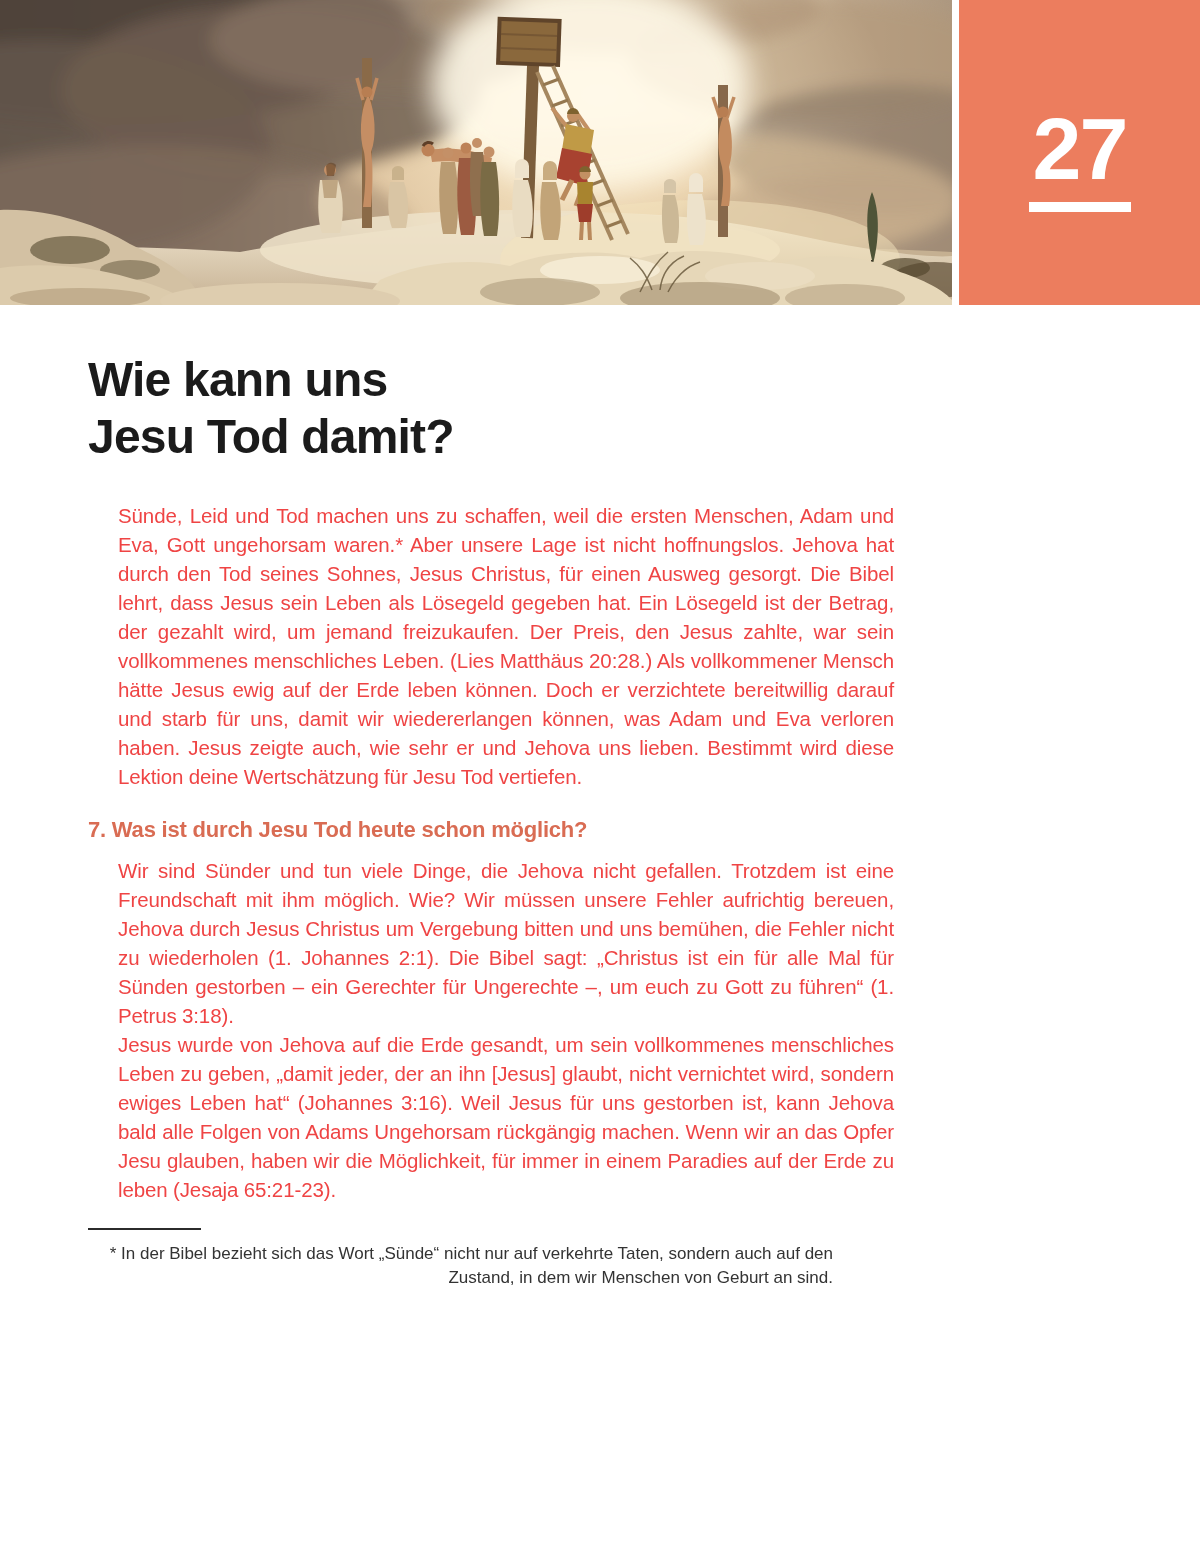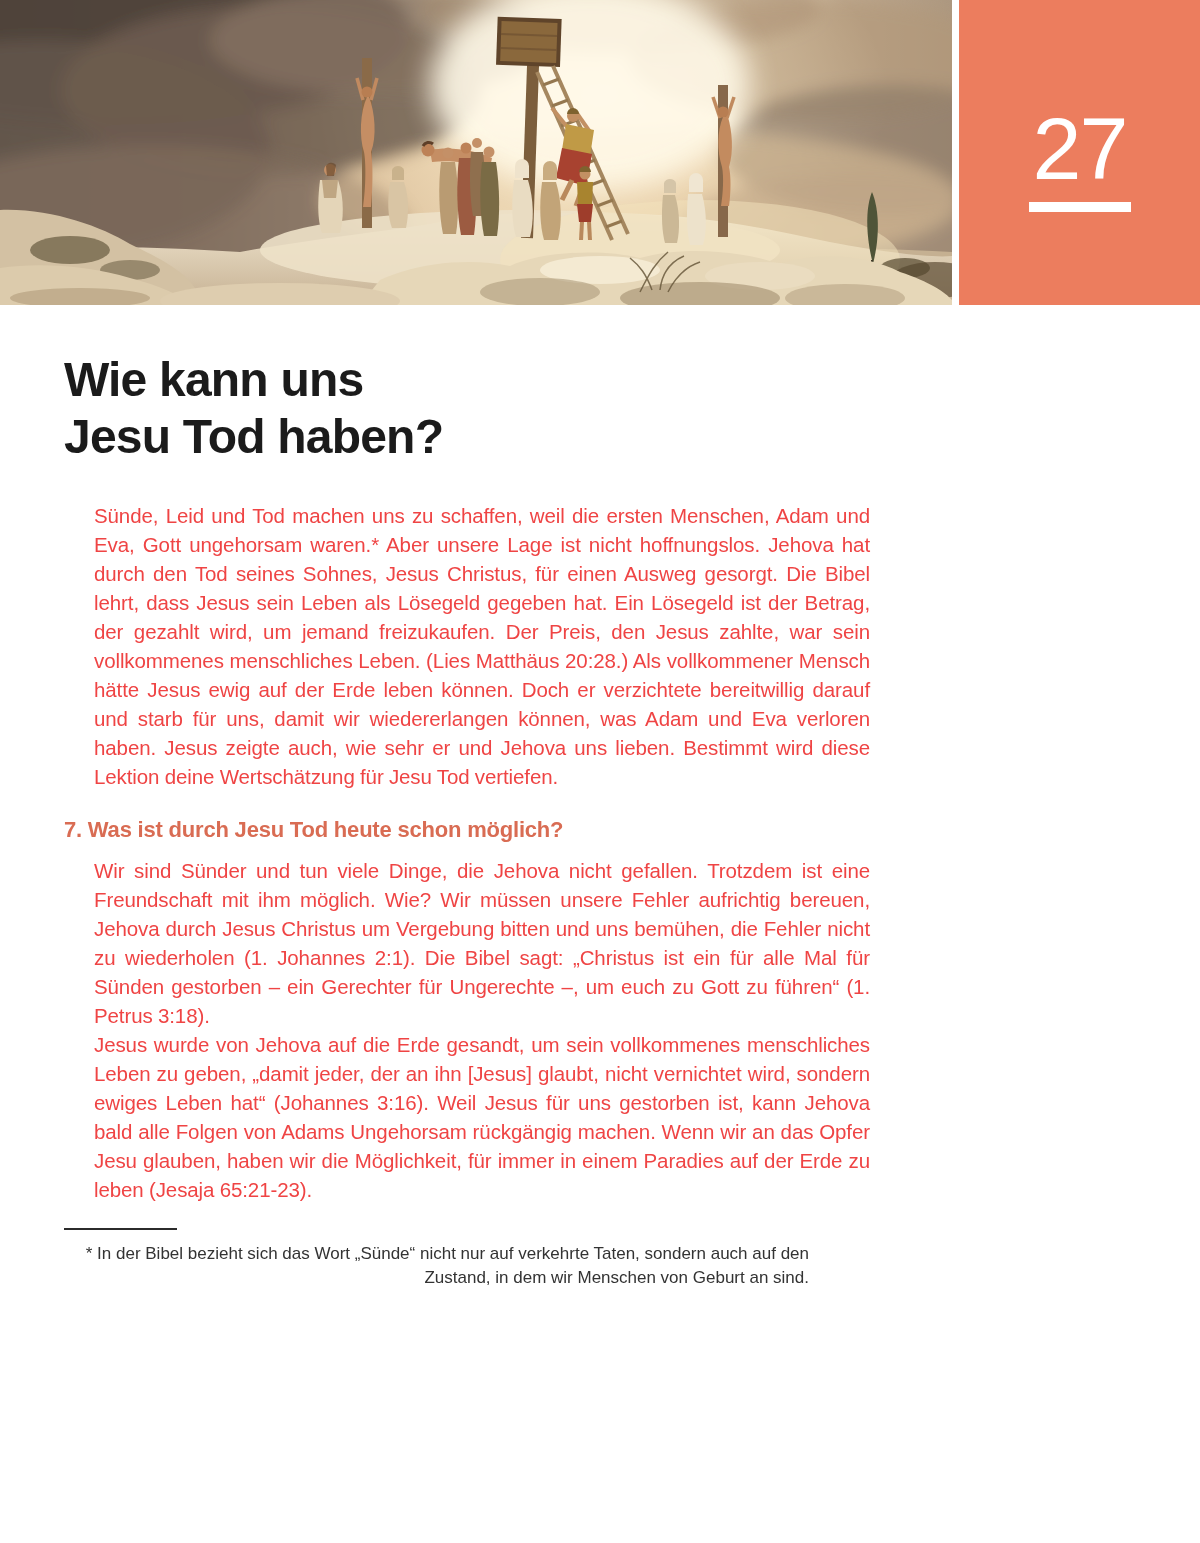--- a/index.html
+++ b/index.html
@@ -8,25 +8,25 @@
   }
   html,body{margin:0;padding:0;background:#ffffff;}
   body{font-family:"Liberation Sans", sans-serif; color:#333;}
   .page{position:relative;width:1200px;height:1543px;background:#fff;overflow:hidden;}
 
   
   .hero-row{display:flex;height:305px;}
   .hero-image{width:952px;height:305px;display:block;flex:0 0 auto;}
   .hero-gap{width:7px;background:#fff;flex:0 0 auto;}
   .lesson-badge{flex:1;background:var(--accent);display:flex;flex-direction:column;align-items:center;justify-content:center;padding-top:14px;}
-  .lesson-number{font-size:88px;font-weight:normal;color:#fff;line-height:0.95;letter-spacing:-2px;text-align:center;}
+  .lesson-number{font-size:88px;font-weight:bold;color:#fff;line-height:0.95;letter-spacing:-2px;text-align:center;}
   .lesson-underline{width:102px;height:10px;background:#fff;margin-top:12px;}
 
   
-  .content{padding-left:64px;padding-right:234px;margin-top:44px;}
+  .content{padding-left:88px;padding-right:234px;margin-top:44px;}
   .page-title{margin-top:46px;font-size:48px;line-height:57px;font-weight:bold;color:#1b1b1b;letter-spacing:-0.8px;}
   .body-block{margin-left:30px;width:776px;}
   p.body-text{margin:0;font-size:20.5px;line-height:29px;color:#ef4444;text-align:justify;
               hyphens:auto;-webkit-hyphens:auto;word-spacing:-0.3px;letter-spacing:-0.1px;}
   .intro{margin-top:36px;}
   .section-heading{margin:26px 0 13px 0;font-size:22px;font-weight:bold;color:var(--heading);letter-spacing:-0.2px;}
   .bold{font-weight:normal;}
 
   
   .footnote{margin-top:24px;}
@@ -212,21 +212,21 @@
     <div class="lesson-badge">
       <div class="lesson-number">27</div>
       <div class="lesson-underline"></div>
     </div>
   </div>
 
   <div class="content">
 
     <h1 class="page-title">
       <span>Wie kann uns</span><br>
-      <span>Jesu Tod haben?</span>
+      <span>Jesu Tod damit?</span>
     </h1>
 
     <div class="body-block intro">
       <p class="body-text" lang="de"><span>Sünde, Leid und Tod machen uns zu schaffen, weil die ersten Menschen, Adam und Eva, Gott ungehorsam waren.* Aber unsere Lage ist nicht hoffnungslos. Jehova hat durch den Tod seines Sohnes, Jesus Christus, für einen Ausweg gesorgt. Die Bibel lehrt, dass Jesus sein Leben als Lösegeld gegeben hat. Ein Lösegeld ist der Betrag, der gezahlt wird, um jemand freizukaufen. Der Preis, den Jesus zahlte, war sein vollkommenes menschliches Leben. (Lies Matthäus 20:28.) Als vollkommener Mensch hätte Jesus ewig auf der Erde leben können. Doch er verzichtete bereitwillig darauf und starb für uns, damit wir wiedererlangen können, was Adam und Eva verloren haben. Jesus zeigte auch, wie sehr er und Jehova uns lieben. Bestimmt wird diese Lektion deine Wertschätzung für Jesu Tod vertiefen.</span></p>
     </div>
 
     <h2 class="section-heading">7. Was ist durch Jesu Tod heute schon möglich?</h2>
     <div class="body-block">
       <p class="body-text" lang="de"><span>Wir sind Sünder und tun viele Dinge, die Jehova nicht gefallen. Trotzdem ist eine Freundschaft mit ihm möglich. Wie? Wir müssen unsere Fehler aufrichtig bereuen, Jehova durch Jesus Christus um Vergebung bitten und uns bemühen, die Fehler nicht zu wiederholen (1. Johannes 2:1). Die Bibel sagt: </span><span class="bold">„Christus ist ein für alle Mal für Sünden gestorben – ein Gerechter für Ungerechte –, um euch zu Gott zu führen“</span><span> (1. Petrus 3:18).</span></p>
     </div>

